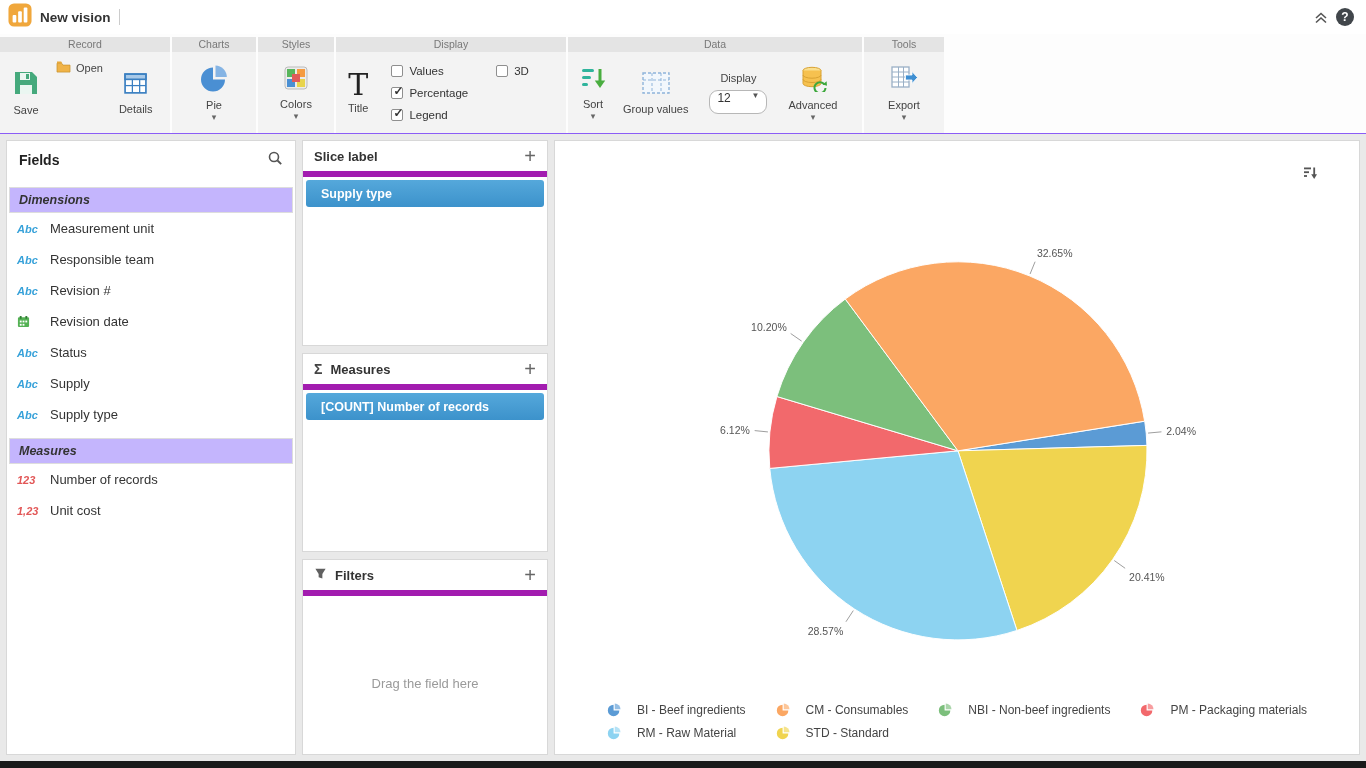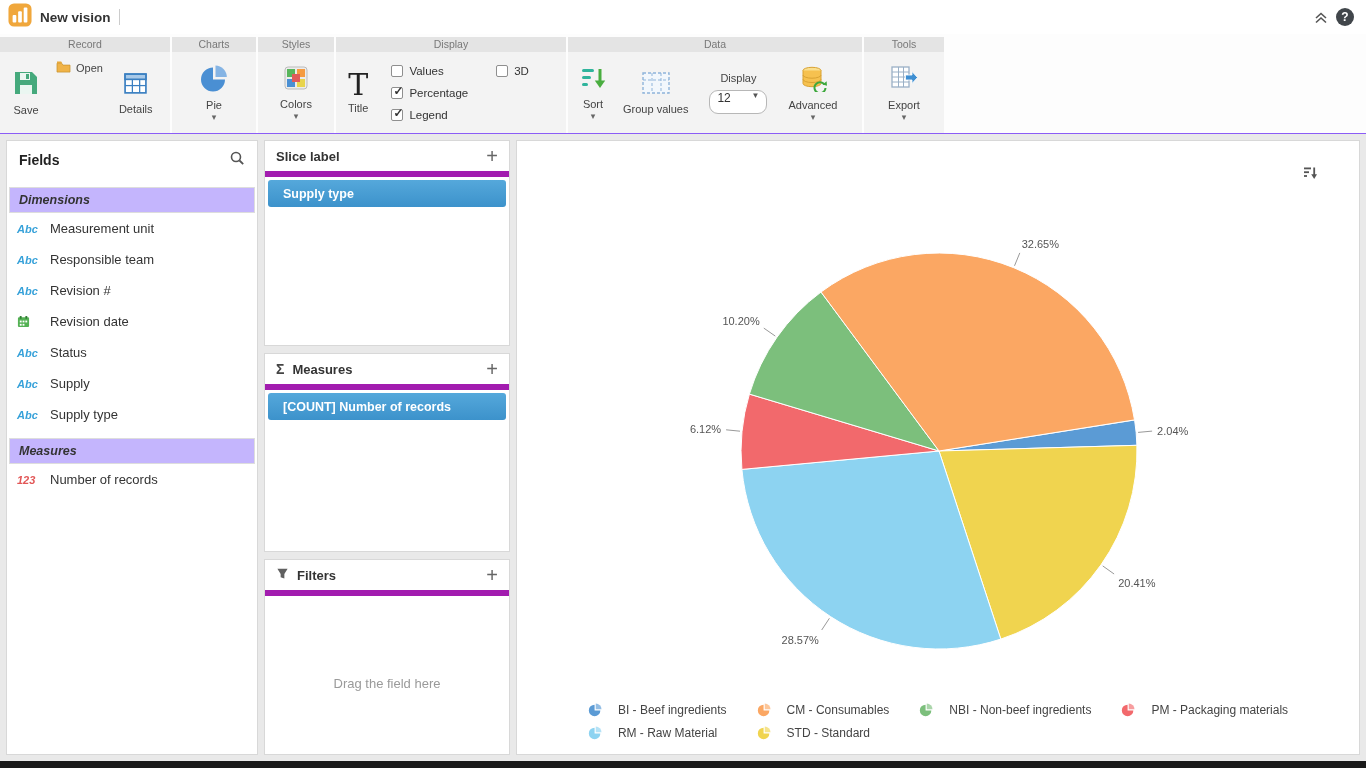--- a/index.html
+++ b/index.html
@@ -33,21 +33,21 @@
   .display-ctl { display:flex; flex-direction:column; align-items:center; gap:6px; margin:0 10px; }
   .dlab { font-size:11px; color:#444; }
   .select { width:58px; height:24px; border:1px solid #b7b7b7; border-radius:9px; background:#fff; display:flex; justify-content:space-between; padding:0 7px; font-size:12px; cursor:pointer; }
   .sel-caret { font-size:8px; color:#555; }
 
   
   .main { flex:1; display:flex; gap:6px; padding:6px; min-height:0; }
   .card { background:#fff; border:1px solid #d8d8d8; }
 
   
-  .fields { width:252px; flex:none; display:flex; flex-direction:column; overflow:hidden; }
+  .fields { width:290px; flex:none; display:flex; flex-direction:column; overflow:hidden; }
   .fields-h { height:38px; flex:none; display:flex; align-items:center; justify-content:space-between; padding:0 12px; }
   .fields-title { font-size:14px; font-weight:bold; color:#222; }
   .sec-h { margin:8px 2px 0 2px; background:#c4b5fd; border:1px solid #ddd; height:26px; line-height:24px; padding-left:9px; font-size:12.5px; font-weight:bold; font-style:italic; color:#333; }
   .fitem { height:31px; display:flex; align-items:center; padding-left:10px; gap:6px; font-size:13px; color:#333; cursor:pointer; }
   .tic { width:27px; flex:none; font-style:italic; font-weight:bold; font-size:11px; display:flex; align-items:center; }
   .tic.blue { color:#36a1d9; }
   .tic.red { color:#e25757; }
 
   
   .mid { width:246px; flex:none; display:flex; flex-direction:column; gap:7px; }
@@ -327,20 +327,24 @@
           <span>Supply</span>
         </div>
         <div class="fitem">
           <span class="tic blue">Abc</span>
           <span>Supply type</span>
         </div>
         <div class="sec-h">Measures</div>
         <div class="fitem">
           <span class="tic red">123</span>
           <span>Number of records</span>
+        </div>
+        <div class="fitem">
+          <span class="tic red">1,23</span>
+          <span>Unit cost</span>
         </div>
       </div>
   </div>
 
   <div class="mid">
 
     <div class="card mcard card-slice">
       <div class="mcard-h">
         <span class="mtitle">Slice label</span>
         <span class="plus">+</span>

